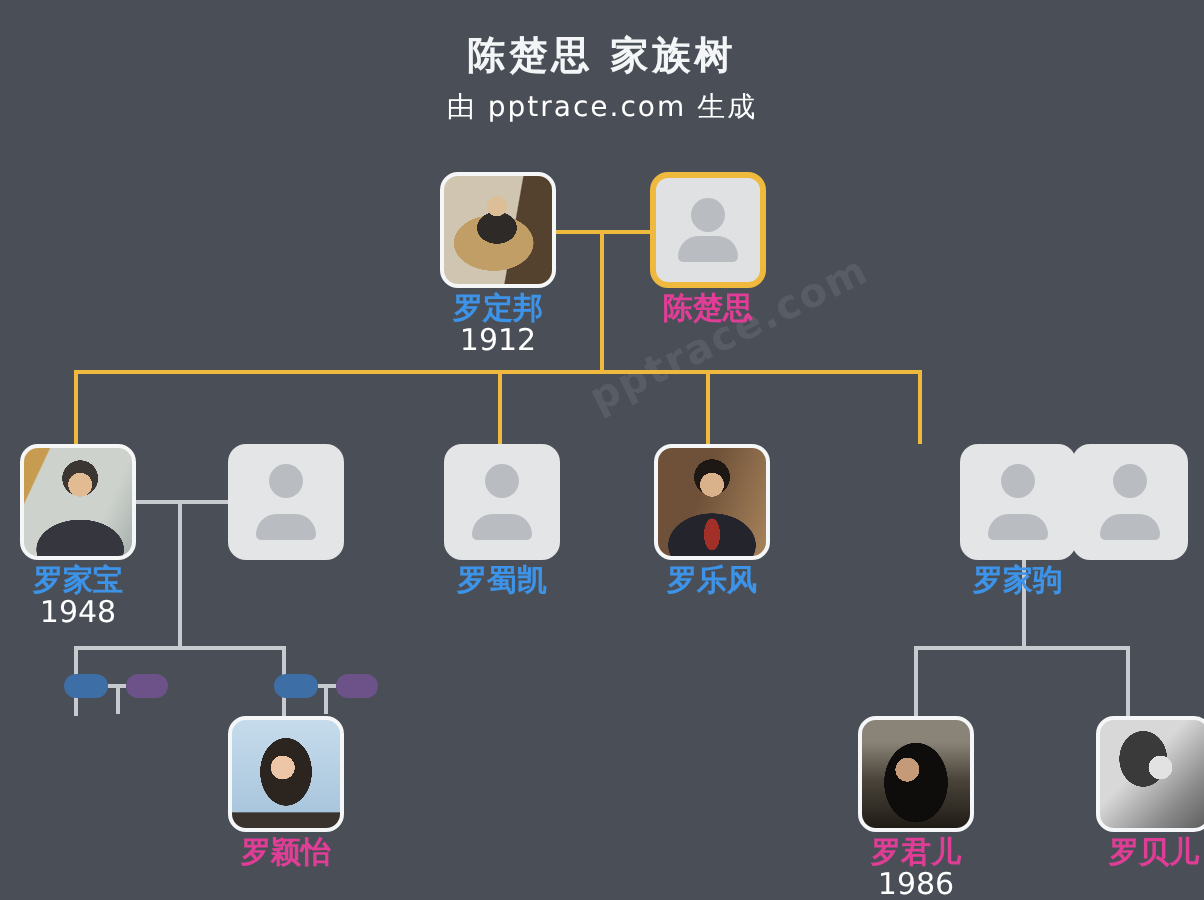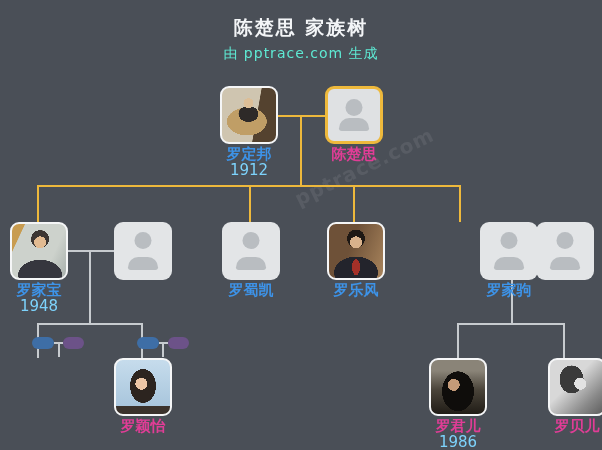--- a/index.html
+++ b/index.html
@@ -2,21 +2,21 @@
 <html><head>
 <meta charset="utf-8">
 <style>
   html,body{margin:0;padding:0;background:#31343a;}
   #stage{position:relative;width:602px;height:450px;background:#4a4f57;overflow:hidden;
          font-family:"DejaVu Sans","Liberation Sans",sans-serif;}
   
   .title{position:absolute;top:15px;left:0;width:100%;text-align:center;
          font-size:19px;font-weight:700;color:#f3f5f7;letter-spacing:2px;}
   .subtitle{position:absolute;top:45px;left:0;width:100%;text-align:center;
-         font-size:14px;color:#5eead4;letter-spacing:1px;}
+         font-size:14px;color:#ffffff;letter-spacing:1px;}
   .wm{position:absolute;left:296px;top:188px;font-size:20px;font-weight:700;
       color:rgba(255,255,255,0.08);transform:rotate(-26deg);transform-origin:left center;
       letter-spacing:1px;pointer-events:none;}
   
   .l{position:absolute;z-index:1;}
   .lg{background:#c7cbcf;}
   .ly{background:#eeb93c;}
   
   .node{position:absolute;width:58px;z-index:3;text-align:center;}
   .card{width:58px;height:58px;border-radius:9px;box-sizing:border-box;}
@@ -25,21 +25,21 @@
   .ph::before{content:'';position:absolute;left:50%;top:10px;transform:translateX(-50%);
       width:17px;height:17px;border-radius:50%;background:#b9bdc1;}
   .ph::after{content:'';position:absolute;left:50%;bottom:10px;transform:translateX(-50%);
       width:30px;height:13px;border-radius:15px 15px 4px 4px;background:#b9bdc1;}
   .sel{border:3px solid #eeb93c;background:#dfe1e3;}
   .nm{position:relative;left:-21px;width:100px;margin-top:2px;
       font-size:15px;font-weight:700;line-height:16px;}
   .male{color:#3d93e8;}
   .female{color:#e03d96;}
   .yr{position:relative;left:-21px;width:100px;margin-top:0;
-      font-size:15px;color:#7dd3fc;line-height:16px;}
+      font-size:15px;color:#ffffff;line-height:16px;}
   
   .pill{position:absolute;width:22px;height:12px;border-radius:6px;z-index:2;}
   .pb{background:#3e6ea6;}
   .pp{background:#6c5288;width:21px;}
   
   .f-dingbang{background:
     radial-gradient(circle 5px at 49% 28%, #dcbe97 99%, transparent 100%),
     radial-gradient(ellipse 10px 8px at 49% 48%, #2e2a28 99%, transparent 100%),
     radial-gradient(ellipse 20px 14px at 46% 62%, #c09e66 99%, transparent 100%),
     linear-gradient(100deg, #cfc5b0 0 62%, #54422f 63%);}

